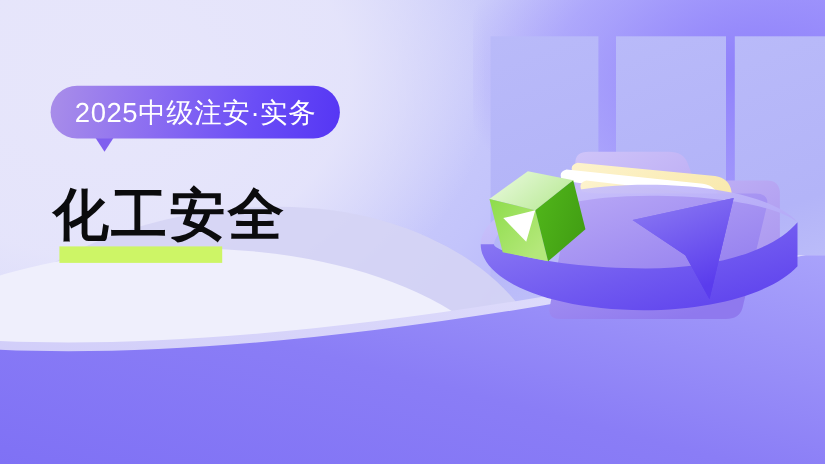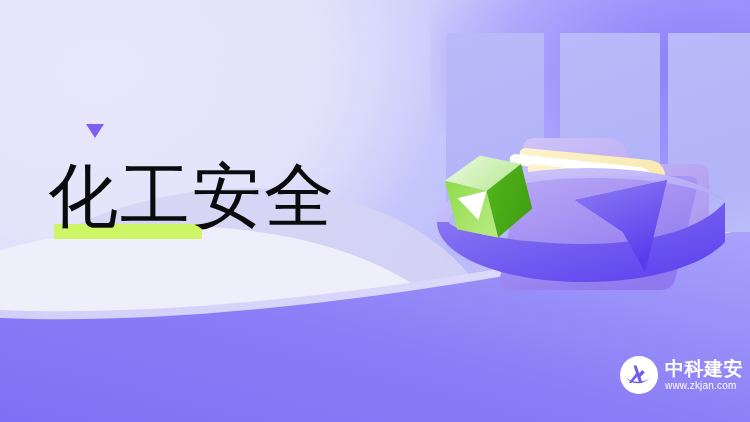--- a/index.html
+++ b/index.html
@@ -86,22 +86,22 @@
     border-top: 14px solid #7f5fef;
     z-index: 5;
   }
 
   
   .headline { position: absolute; left: 48px; top: 158px; z-index: 6; }
   .hl-row { position: relative; display: flex; align-items: flex-end; }
   .hl-line {
     position: relative;
     font-family: "Liberation Serif", serif;
-    font-weight: normal;
-    font-size: 70px;
+    font-weight: bold;
+    font-size: 51px;
     line-height: 78px;
     color: #0b0b0d;
     letter-spacing: 2px;
     white-space: nowrap;
     z-index: 2;
   }
   .hl-highlight {
     position: absolute;
     left: 6px; top: 66px;
     width: 148px; height: 15px;
@@ -261,37 +261,25 @@
           <stop offset="0" stop-color="#cbc7f8"></stop>
           <stop offset="1" stop-color="#e4e2fc"></stop>
         </linearGradient>
       </defs>
       <path d="M0 78 C180 86 430 58 750 -12 L750 190 L0 190 Z" fill="url(#bandEdge)"></path>
       <path d="M0 86 C180 94 430 66 750 -4 L750 190 L0 190 Z" fill="url(#bandGrad)"></path>
     </svg>
   </div>
 
   <div class="topic-badge-tail"></div>
+  <div class="topic-badge">
+    <span>2025中级注安·实务</span>
+  </div>
 
   <div class="headline">
     <div class="hl-row">
       <div class="hl-highlight"></div>
       <div class="hl-line">化工安全</div>
     </div>
   </div>
 
-  <div class="brand">
-    <div class="brand-mark">
-      <svg width="38" height="38" viewBox="0 0 38 38" xmlns="http://www.w3.org/2000/svg">
-        <circle cx="19" cy="19" r="19" fill="#ffffff"></circle>
-        <path d="M13.5 9.5 L16.5 9.5 L22.5 27 L19.2 27 Z" fill="#6f5cf0"></path>
-        <path d="M16.6 16.5 L19.4 18.0 L11.5 27 L8.8 27 Z" fill="#6f5cf0"></path>
-        <path d="M22.2 14.0 L24.8 16.6 L19.8 21.5 L18.2 18.6 Z" fill="#6f5cf0"></path>
-        <path d="M6 21.5 C11 26.5 22 27.5 30 22.5 C22 29.5 11 28.5 6 21.5 Z" fill="#6f5cf0"></path>
-      </svg>
-    </div>
-    <div class="brand-text">
-      <div class="brand-name">中科建安</div>
-      <div class="brand-url">www.zkjan.com</div>
-    </div>
-  </div>
 
 </div>
 
 </body></html>

